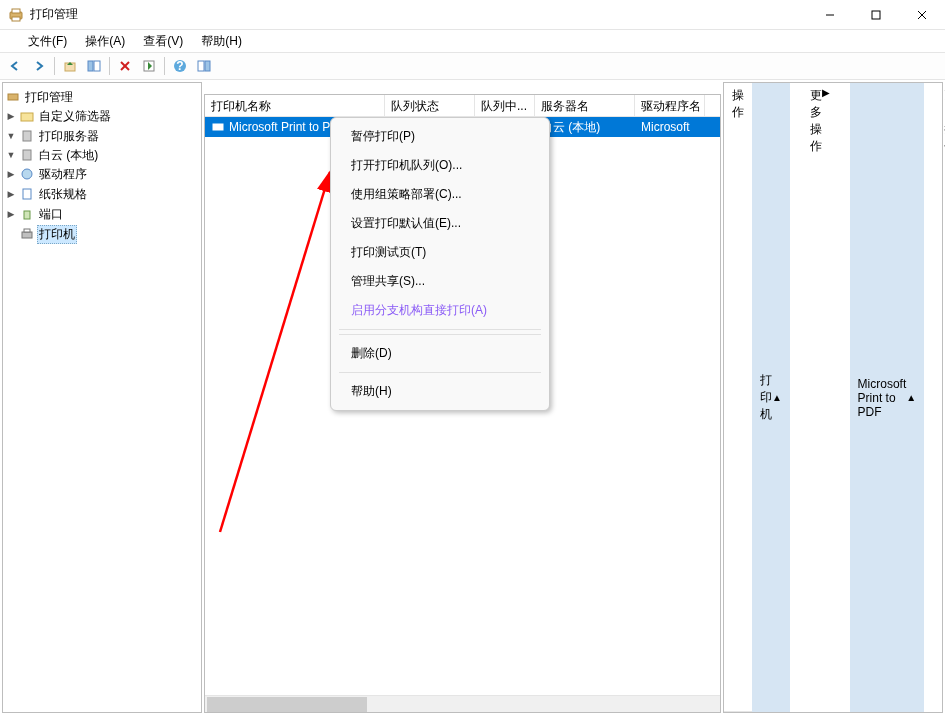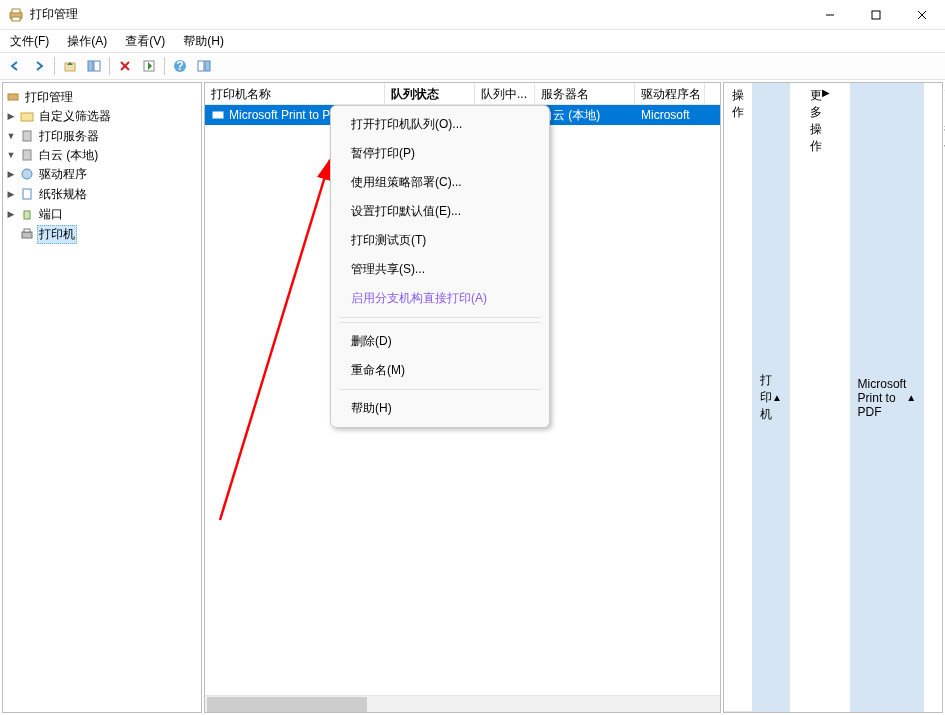--- a/index.html
+++ b/index.html
@@ -2,46 +2,46 @@
 <html><head>
 <meta charset="utf-8">
 <style>
   * { box-sizing: border-box; margin: 0; padding: 0; font-family: "Microsoft YaHei", "Segoe UI", sans-serif; font-size: 12px; }
   html, body { width: 945px; height: 715px; overflow: hidden; background: #fff; }
   .titlebar { height: 30px; display: flex; align-items: center; padding-left: 8px; border-bottom: 1px solid #e5e5e5; }
   .titlebar .title-icon { width: 16px; height: 16px; margin-right: 6px; }
   .titlebar .title-text { flex: 1; }
   .titlebar .win-controls { display: flex; }
   .titlebar .win-btn { width: 46px; height: 30px; display: flex; align-items: center; justify-content: center; }
-  .menubar { height: 22px; display: flex; align-items: center; padding: 0 2px; gap: 2px; }
+  .menubar { height: 22px; display: flex; align-items: center; padding: 0 20px; gap: 2px; }
   .menubar .menu-item { padding: 2px 8px; }
   .toolbar { height: 28px; display: flex; align-items: center; padding: 2px 4px; border-top: 1px solid #e5e5e5; border-bottom: 1px solid #e5e5e5; gap: 2px; background: #fdfdfd; }
   .toolbar .tb-btn { width: 22px; height: 22px; display: flex; align-items: center; justify-content: center; border: 1px solid transparent; }
   .toolbar .sep { width: 1px; height: 18px; background: #ccc; margin: 0 2px; }
   .main { display: flex; height: calc(715px - 30px - 22px - 28px); }
   .tree-panel { width: 200px; border: 1px solid #bdbdbd; margin: 2px; padding: 4px 2px; overflow: auto; }
   .tree ul { list-style: none; }
   .tree li { white-space: nowrap; padding: 1px 0; }
   .tree .row { display: flex; align-items: center; height: 18px; gap: 2px; padding-right: 4px;}
   .tree .expander { width: 12px; height: 12px; display: inline-flex; align-items: center; justify-content: center; color: #555; font-size: 9px;}
   .tree .node-icon { width: 16px; height: 16px; display: inline-flex; align-items: center; justify-content: center;}
   .tree .label { padding: 0 2px; }
   .tree .selected .label { background: #cce8ff; border: 1px dotted #7aa7c7; padding: 0 1px;}
   .indent-1 { padding-left: 14px; }
   .indent-2 { padding-left: 28px; }
   .indent-3 { padding-left: 42px; }
-  .center-panel { flex: 1; border: 1px solid #bdbdbd; margin: 2px 0 2px 0; position: relative; overflow: hidden; display: flex; flex-direction: column;}
+  .center-panel { flex: 1; border: 1px solid #bdbdbd; margin: 14px 0 2px 0; position: relative; overflow: hidden; display: flex; flex-direction: column;}
   .list-header { display: flex; height: 22px; background: #fff; border-bottom: 1px solid #e5e5e5; }
   .list-header .col { border-right: 1px solid #e5e5e5; padding: 3px 6px; overflow: hidden; white-space: nowrap; }
   .list-body { flex: 1; overflow: auto; position: relative;}
   .list-row { display: flex; height: 20px; align-items: center; }
   .list-row.selected { background: #0078d7; color: #fff; }
   .list-row .cell { padding: 2px 6px; overflow: hidden; white-space: nowrap; }
   .col-name { width: 180px; }
-  .col-status { width: 90px; font-weight: bold; }
+  .col-status { width: 90px; }
   .col-jobs { width: 60px; }
   .col-server { width: 100px; }
   .col-driver { width: 70px; }
   .list-row .cell.col-name { display:flex; align-items:center; gap:4px;}
   .scrollbar-bottom { height: 17px; border-top: 1px solid #e5e5e5; background: #f0f0f0; display:flex; align-items:center;}
   .scrollbar-bottom .thumb { height: 15px; width: 160px; background: #cdcdcd; margin-left: 2px;}
   .actions-panel { width: 220px; border: 1px solid #bdbdbd; margin: 2px; display: flex; flex-direction: row; }
   .actions-panel .panel-title { background: #fff; padding: 4px 8px; font-weight: 400; border-bottom: 1px solid #e5e5e5;}
   .actions-panel .section-header { background: #d6e5f3; padding: 4px 8px; display: flex; justify-content: space-between; align-items: center; }
   .actions-panel .action-item { padding: 4px 20px; display: flex; justify-content: space-between; }
@@ -270,31 +270,30 @@
       <svg class="arrow-svg" width="350" height="420" style="left:0; top:0;">
         <defs>
           <marker id="ah" markerWidth="10" markerHeight="10" refX="8" refY="3" orient="auto">
             <path d="M0,0 L0,6 L9,3 z" fill="#ff0000"></path>
           </marker>
         </defs>
         <line x1="15" y1="415" x2="125" y2="55" stroke="#ff0000" stroke-width="2.5" marker-end="url(#ah)"></line>
       </svg>
 
       <div class="context-menu" style="left:125px; top:0px;">
+        <div class="cm-item">暂停打印(P)</div>
         <div class="cm-item">打开打印机队列(O)...</div>
-        <div class="cm-item">暂停打印(P)</div>
         <div class="cm-item">使用组策略部署(C)...</div>
         <div class="cm-item">设置打印默认值(E)...</div>
         <div class="cm-item">打印测试页(T)</div>
         <div class="cm-item">管理共享(S)...</div>
         <div class="cm-item disabled">启用分支机构直接打印(A)</div>
         <div class="cm-sep"></div>
         <div class="cm-sep"></div>
         <div class="cm-item">删除(D)</div>
-        <div class="cm-item">重命名(M)</div>
         <div class="cm-sep"></div>
         <div class="cm-item">帮助(H)</div>
       </div>
 
     </div>
     <div class="scrollbar-bottom">
       <div class="thumb"></div>
     </div>
   </div>
 

